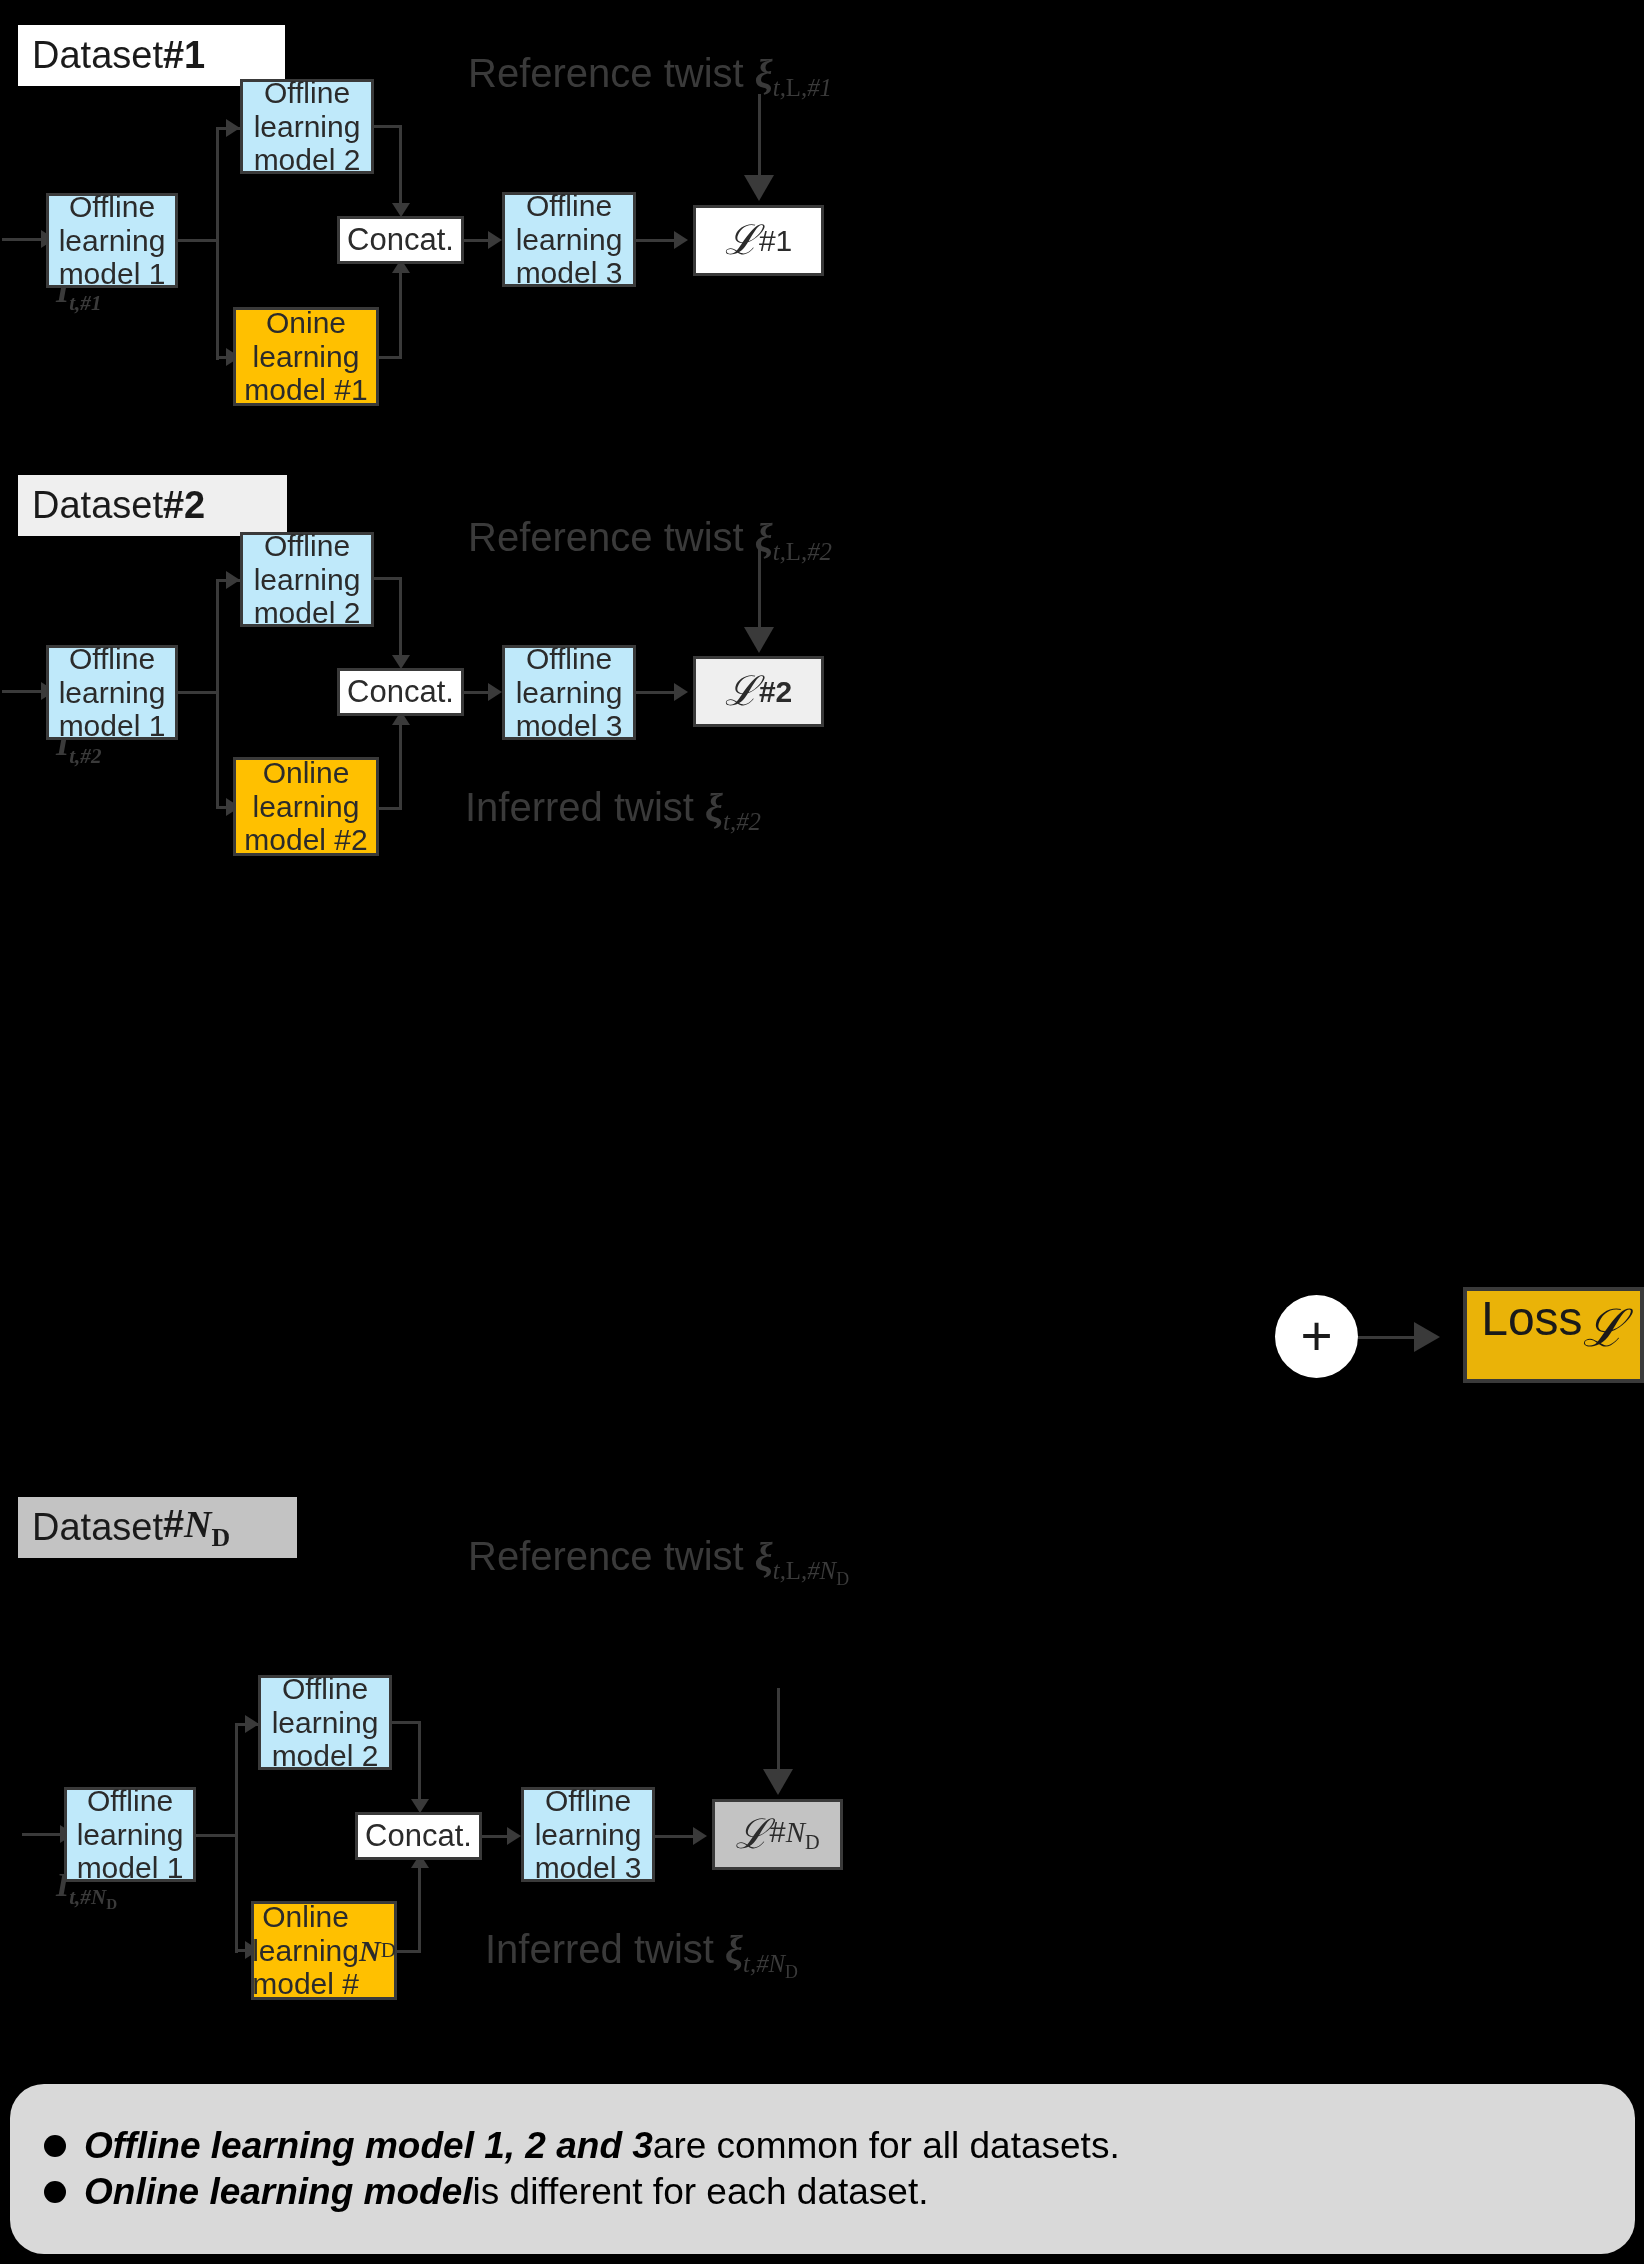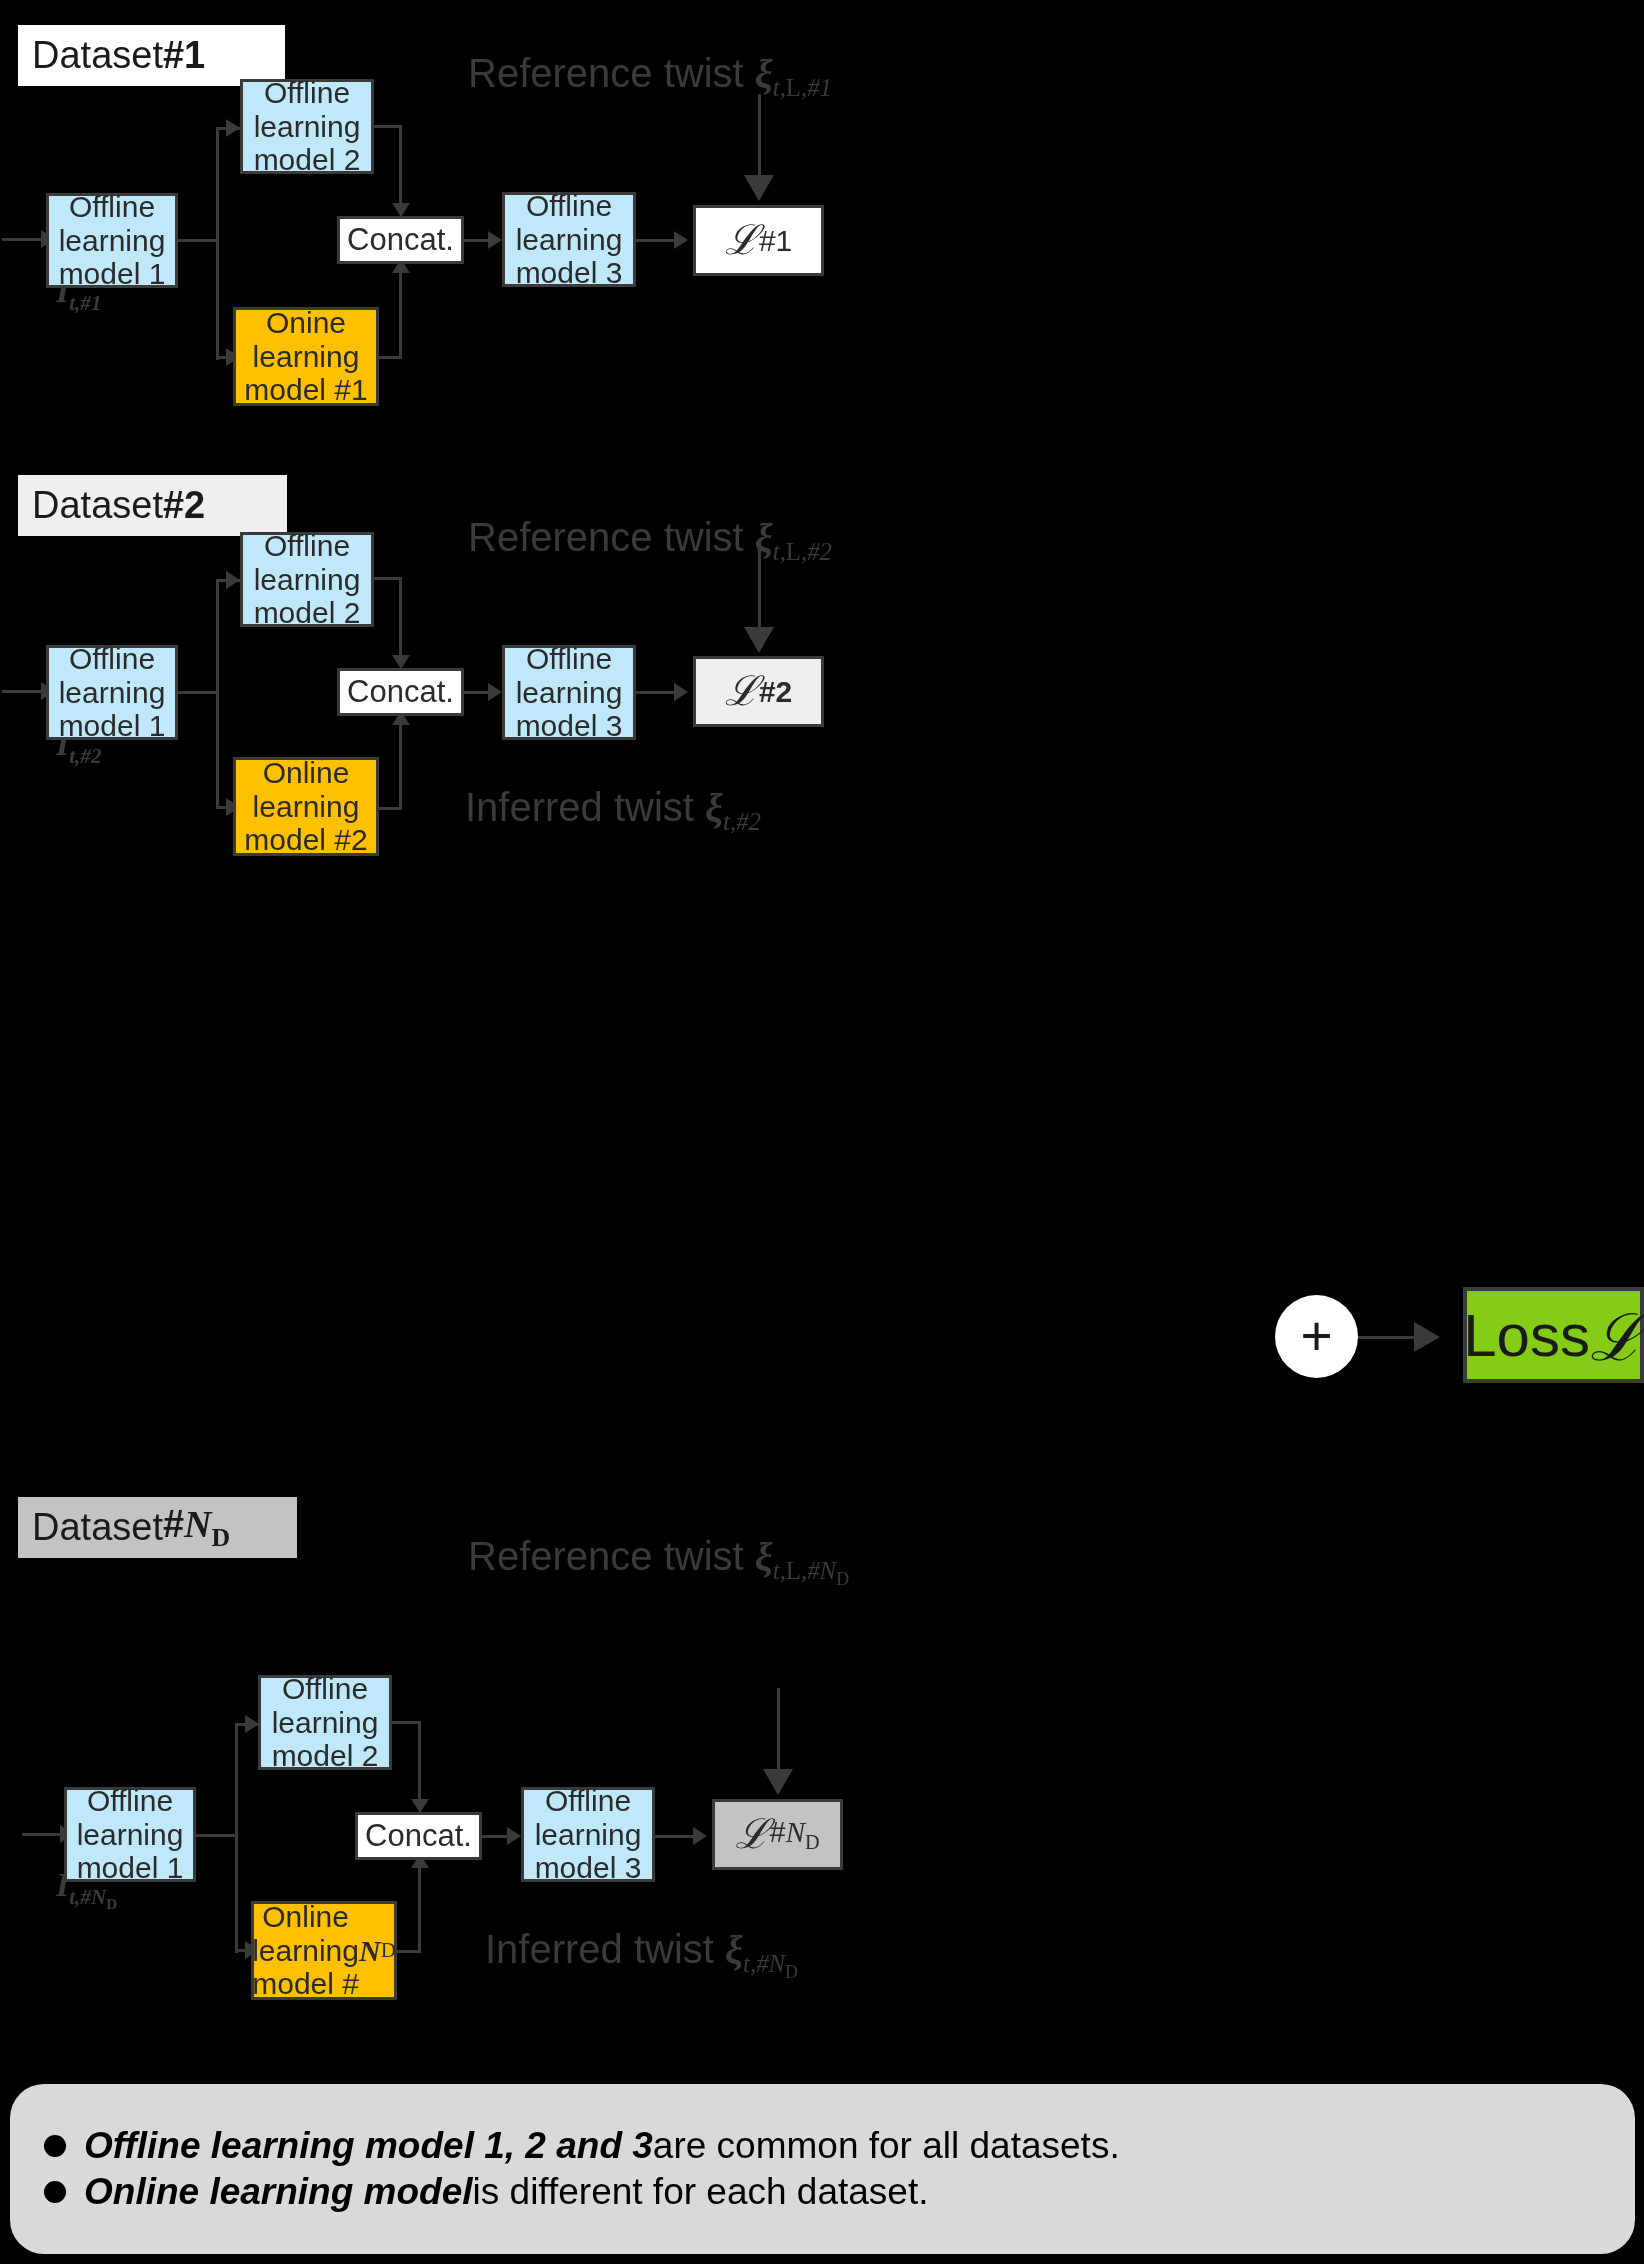--- a/index.html
+++ b/index.html
@@ -120,24 +120,24 @@
     width: 83px; height: 83px;
     border-radius: 50%;
     background: #fff;
     display: flex; align-items: center; justify-content: center;
     font-size: 55px; color: #1a1a1a; line-height: 1;
   }
 
   
   .loss-final {
     position: absolute;
-    background: #84cc16;
+    background: #eab308;
     border: 4px solid #3a3a3a;
-    display: flex; align-items: center; justify-content: center;
-    font-size: 60px; color: #1a1a1a;
+    display: flex; align-items: flex-start; justify-content: center;
+    font-size: 48px; color: #1a1a1a;
   }
   .scriptL {
     font-family: "Liberation Serif", serif;
     font-style: italic;
     font-size: 1.08em;
   }
 
   
   .notes {
     position: absolute;

